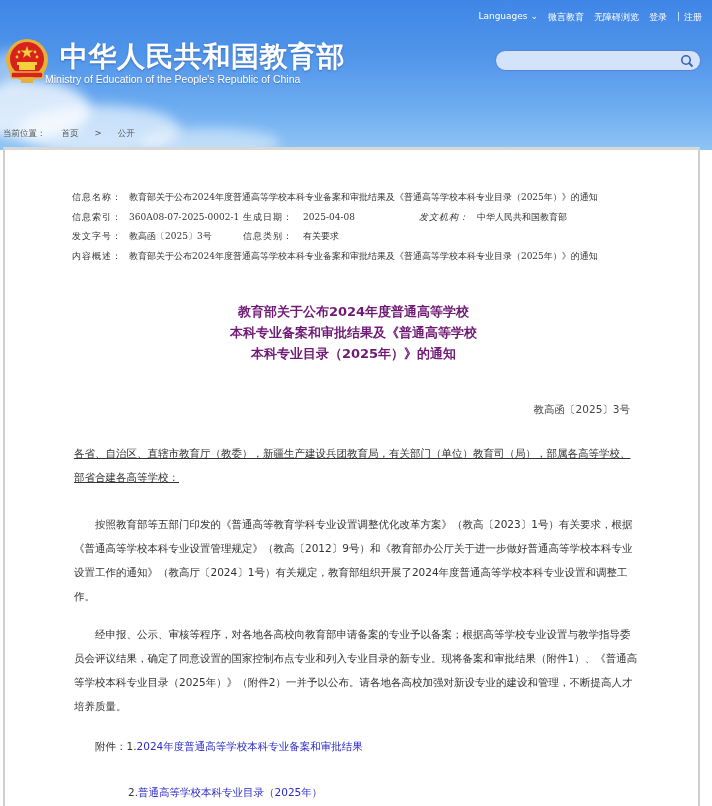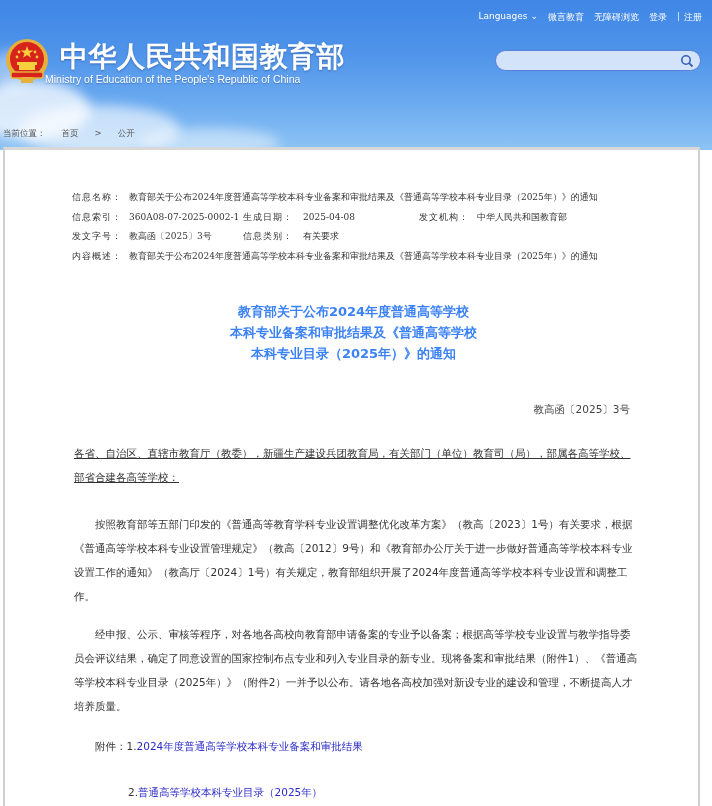--- a/index.html
+++ b/index.html
@@ -52,21 +52,21 @@
     background: #fff; border-left: 2px solid #cfcfcf; border-right: 2px solid #cfcfcf; border-top: 3px solid #d8d8d8;
   }
 
   .meta { position: absolute; left: 67px; top: 38px; font-family: "DejaVu Serif", serif; font-size: 9px; color: #333; }
   .meta-row { height: 19.5px; line-height: 19.5px; display: flex; white-space: nowrap; }
   .meta-label { width: 57px; letter-spacing: 1px; }
   .meta-val { }
 
   .title {
     position: absolute; left: 0; width: 697px; top: 151px; text-align: center;
-    font-size: 13px; font-weight: bold; color: #3b82f6; line-height: 21px;
+    font-size: 13px; font-weight: bold; color: #701a75; line-height: 21px;
   }
   .docnum { position: absolute; right: 68px; top: 253px; font-size: 10.5px; color: #444; }
 
   .body-text {
     position: absolute; left: 69px; width: 564px; font-size: 10.5px; color: #333; line-height: 24px;
   }
   .p1 { top: 291px; text-decoration: underline; }
   .p2 { top: 362px; text-indent: 21px; }
   .p3 { top: 472px; text-indent: 21px; }
 
@@ -132,21 +132,21 @@
   <div class="meta">
     <div class="meta-row">
       <span class="meta-label">信息名称：</span>
       <span class="meta-val">教育部关于公布2024年度普通高等学校本科专业备案和审批结果及《普通高等学校本科专业目录（2025年）》的通知</span>
     </div>
     <div class="meta-row">
       <span class="meta-label">信息索引：</span>
       <span class="meta-val" style="width:114px;">360A08-07-2025-0002-1</span>
       <span style="width:60px;letter-spacing:1px;">生成日期：</span>
       <span style="width:116px;">2025-04-08</span>
-      <span style="width:58px;letter-spacing:1px;">发文机构：</span>
+      <span style="width:58px;letter-spacing:1px;font-style:italic;">发文机构：</span>
       <span>中华人民共和国教育部</span>
     </div>
     <div class="meta-row">
       <span class="meta-label">发文字号：</span>
       <span style="width:114px;">教高函〔2025〕3号</span>
       <span style="width:60px;letter-spacing:1px;">信息类别：</span>
       <span>有关要求</span>
     </div>
     <div class="meta-row">
       <span class="meta-label">内容概述：</span>

